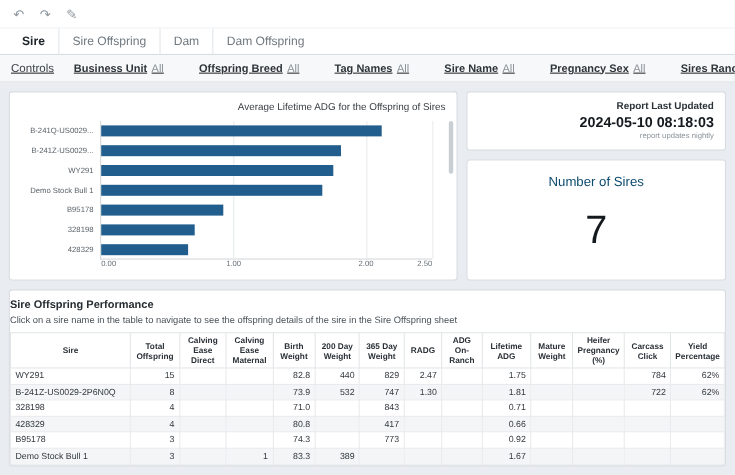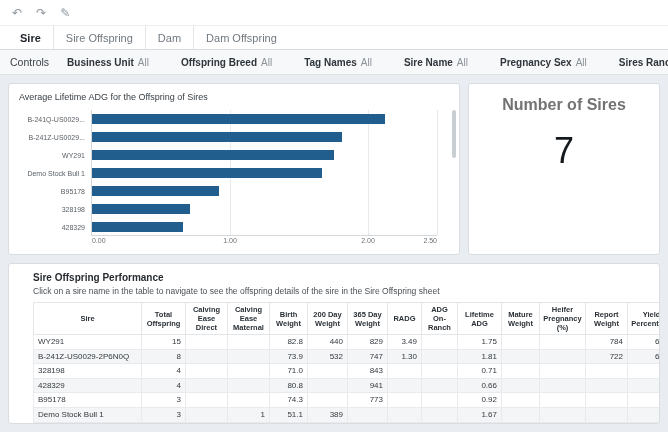--- a/index.html
+++ b/index.html
@@ -7,53 +7,53 @@
   body { font-family:"Liberation Sans", sans-serif; background:#e9edf1; color:#333; font-size:10px; }
 
   .topbar { height:26px; background:#fff; display:flex; align-items:center; gap:14px; padding:0 12px; border-bottom:1px solid #edf0f2; }
   .icon-btn { color:#8d959c; font-size:12px; line-height:1; cursor:pointer; }
 
   .tabbar { height:24px; background:#fff; display:flex; align-items:stretch; border-bottom:1px solid #d9dde0; padding-left:8px; }
   .tab { display:flex; align-items:center; padding:0 12px; font-size:11px; color:#70787f; cursor:pointer; white-space:nowrap; }
   .tab + .tab { border-left:1px solid #e2e5e8;text-align:center; }
   .tab.active { color:#1e242a; font-weight:700; }
 
-  .controls { height:25px; background:#f6f8f9; border-bottom:1px solid #e0e3e6; display:flex; align-items:center; padding:0 10px; gap:18px; }
+  .controls { height:25px; background:#f6f8f9; border-bottom:1px solid #e0e3e6; display:flex; align-items:center; padding:0 10px; gap:18px;text-decoration:underline; }
   .controls-label { font-size:10.5px; color:#3c4349; }
   .filter-list { display:flex; gap:32px; align-items:flex-end; }
   .filter { display:flex; gap:4px; align-items:baseline; cursor:pointer; white-space:nowrap; }
   .filter .flabel { font-weight:700; font-size:10px; color:#2f353b; }
   .filter .fval { font-size:10px; color:#8a9197; }
   .collapse { margin-left:auto; color:#5b6268; font-size:12px; cursor:pointer; }
 
   .main { height:357px; padding:8px; display:flex; flex-direction:column; gap:8px; }
   .row1 { display:flex; gap:8px; }
   .card { background:#fff; border:1px solid #d9dde1; border-radius:3px; }
 
-  .chart-card { width:452px; height:172px; padding:8px 10px; position:relative; }
+  .chart-card { width:408px; height:172px; padding:8px 10px; position:relative;text-align:right; }
   .chart-title { font-size:9px; color:#3a4046; }
   .chart-flex { display:flex; margin-top:8px; }
   .ylabels { width:72px; }
   .ylabel { height:18px; display:flex; align-items:center; justify-content:flex-end; padding-right:6px; font-size:7px; color:#5a6167; white-space:nowrap; overflow:hidden; }
   .plot { flex:1; position:relative; height:126px; border-left:1px solid #d4d8db; border-bottom:1px solid #d4d8db; margin-right:12px; }
   .gridline { position:absolute; top:0; bottom:0; width:1px; background:#e8ebed; }
   .bar { position:absolute; left:0; height:10px; background:#215e8d; }
   .xtick { position:absolute; top:calc(100% + 2px); font-size:7px; color:#6a7177; transform:translateX(-50%); white-space:nowrap; }
   .chart-scroll { position:absolute; right:3px; top:26px; width:4px; height:48px; background:#c9ced2; border-radius:2px; cursor:pointer; }
 
   .right-col { flex:1; display:flex; flex-direction:column; gap:8px; }
   .report-card { height:54px; padding:7px 10px; text-align:right; }
   .report-title { font-size:9px; font-weight:700; color:#2c3338; }
   .report-value { font-size:13px; font-weight:700; color:#14191d; margin-top:2px; }
   .report-note { font-size:7px; color:#8a9197; margin-top:2px; }
   .sires-card { flex:1; text-align:center; padding-top:12px; }
-  .sires-title { font-size:16px; font-weight:700; color:#737373; }
+  .sires-title { font-size:12px; font-weight:400; color:#0c4a6e; }
   .sires-value { font-size:36px; color:#14191d; margin-top:16px; }
 
-  .perf-card { flex:1; padding:8px 24px; overflow:hidden; }
+  .perf-card { flex:1; padding:8px 0; overflow:hidden; }
   .perf-title { font-size:10px; font-weight:700; color:#262c31; }
   .perf-sub { font-size:8.5px; color:#4a5157; margin-top:3px; }
   table { width:100%; border-collapse:collapse; margin-top:6px; table-layout:fixed; }
   th { font-size:7.5px; font-weight:700; color:#2a3036; border:1px solid #e3e6e9; padding:2px 3px; text-align:center; vertical-align:middle; line-height:1.2; }
   td { font-size:8px; color:#33393f; border:1px solid #e8eaed; padding:1px 4px; text-align:right; white-space:nowrap; overflow:hidden; line-height:1.45; }
   td.sire { text-align:left; }
   tbody tr:nth-child(even) td { background:#f3f5f6; }
 </style>
 </head>
 <body>
@@ -131,20 +131,25 @@
               <div class="bar" style="top: 40px; width: 70%; background: rgb(33, 94, 141);"></div>
               <div class="bar" style="top: 58px; width: 66.8%; background: rgb(33, 94, 141);"></div>
               <div class="bar" style="top: 76px; width: 36.8%; background: rgb(33, 94, 141);"></div>
               <div class="bar" style="top: 94px; width: 28.4%; background: rgb(33, 94, 141);"></div>
               <div class="bar" style="top: 112px; width: 26.4%; background: rgb(33, 94, 141);"></div>
             </div>
         </div>
         <div class="chart-scroll"></div>
       </div>
       <div class="right-col">
+        <div class="card report-card">
+          <div class="report-title">Report Last Updated</div>
+          <div class="report-value">2024-05-10 08:18:03</div>
+          <div class="report-note">report updates nightly</div>
+        </div>
         <div class="card sires-card">
           <div class="sires-title">Number of Sires</div>
           <div class="sires-value">7</div>
         </div>
       </div>
     </div>
 
     <div class="card perf-card">
       <div class="perf-title">Sire Offspring Performance</div>
       <div class="perf-sub">Click on a sire name in the table to navigate to see the offspring details of the sire in the Sire Offspring sheet</div>
@@ -172,34 +177,34 @@
               <th>Calving Ease Direct</th>
               <th>Calving Ease Maternal</th>
               <th>Birth Weight</th>
               <th>200 Day Weight</th>
               <th>365 Day Weight</th>
               <th>RADG</th>
               <th>ADG On-Ranch</th>
               <th>Lifetime ADG</th>
               <th>Mature Weight</th>
               <th>Heifer Pregnancy (%)</th>
-              <th>Report Weight</th>
+              <th>Carcass Click</th>
               <th>Yield Percentage</th>
             </tr>
           </thead>
         <tbody id="tbody">
             <tr>
               <td class="sire">WY291</td>
               <td>15</td>
               <td></td>
               <td></td>
               <td>82.8</td>
               <td>440</td>
               <td>829</td>
-              <td>3.49</td>
+              <td>2.47</td>
               <td></td>
               <td>1.75</td>
               <td></td>
               <td></td>
               <td>784</td>
               <td>62%</td>
             </tr>
             <tr>
               <td class="sire">B-241Z-US0029-2P6N0Q</td>
               <td>8</td>
@@ -232,21 +237,21 @@
               <td></td>
               <td></td>
             </tr>
             <tr>
               <td class="sire">428329</td>
               <td>4</td>
               <td></td>
               <td></td>
               <td>80.8</td>
               <td></td>
-              <td>941</td>
+              <td>417</td>
               <td></td>
               <td></td>
               <td>0.66</td>
               <td></td>
               <td></td>
               <td></td>
               <td></td>
             </tr>
             <tr>
               <td class="sire">B95178</td>
@@ -262,21 +267,21 @@
               <td></td>
               <td></td>
               <td></td>
               <td></td>
             </tr>
             <tr>
               <td class="sire">Demo Stock Bull 1</td>
               <td>3</td>
               <td></td>
               <td>1</td>
-              <td>51.1</td>
+              <td>83.3</td>
               <td>389</td>
               <td></td>
               <td></td>
               <td></td>
               <td>1.67</td>
               <td></td>
               <td></td>
               <td></td>
               <td></td>
             </tr>

